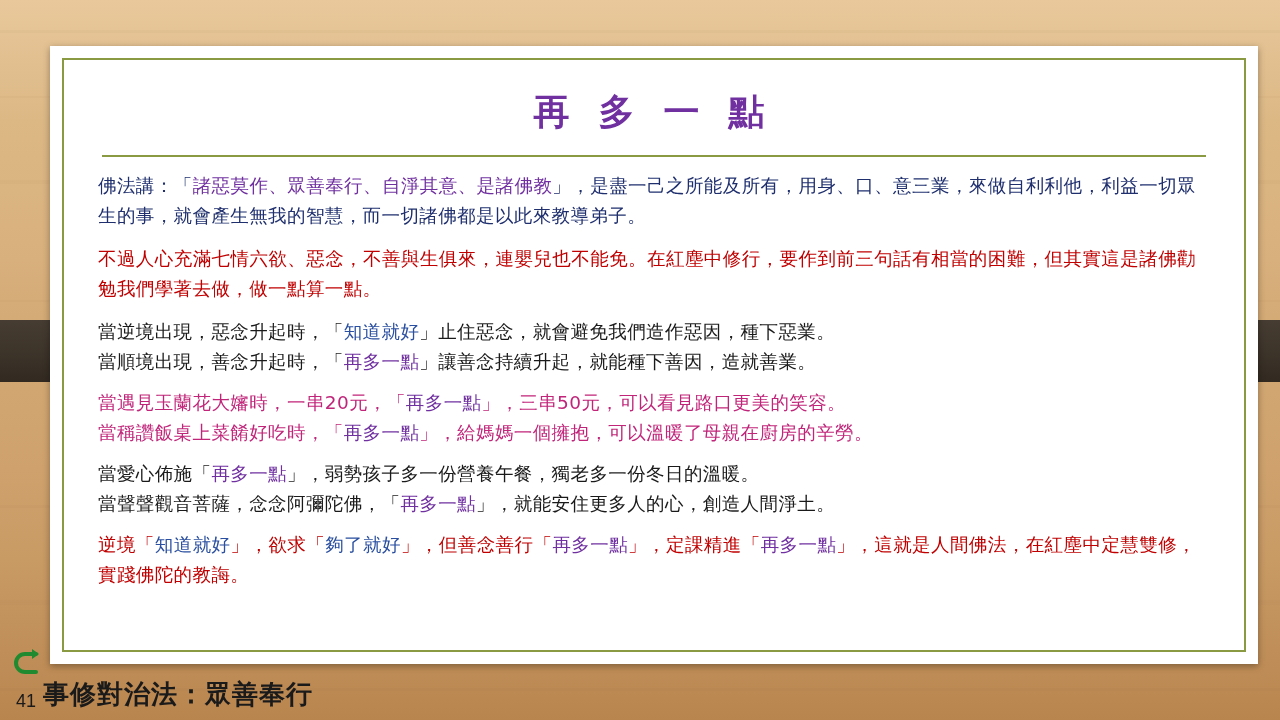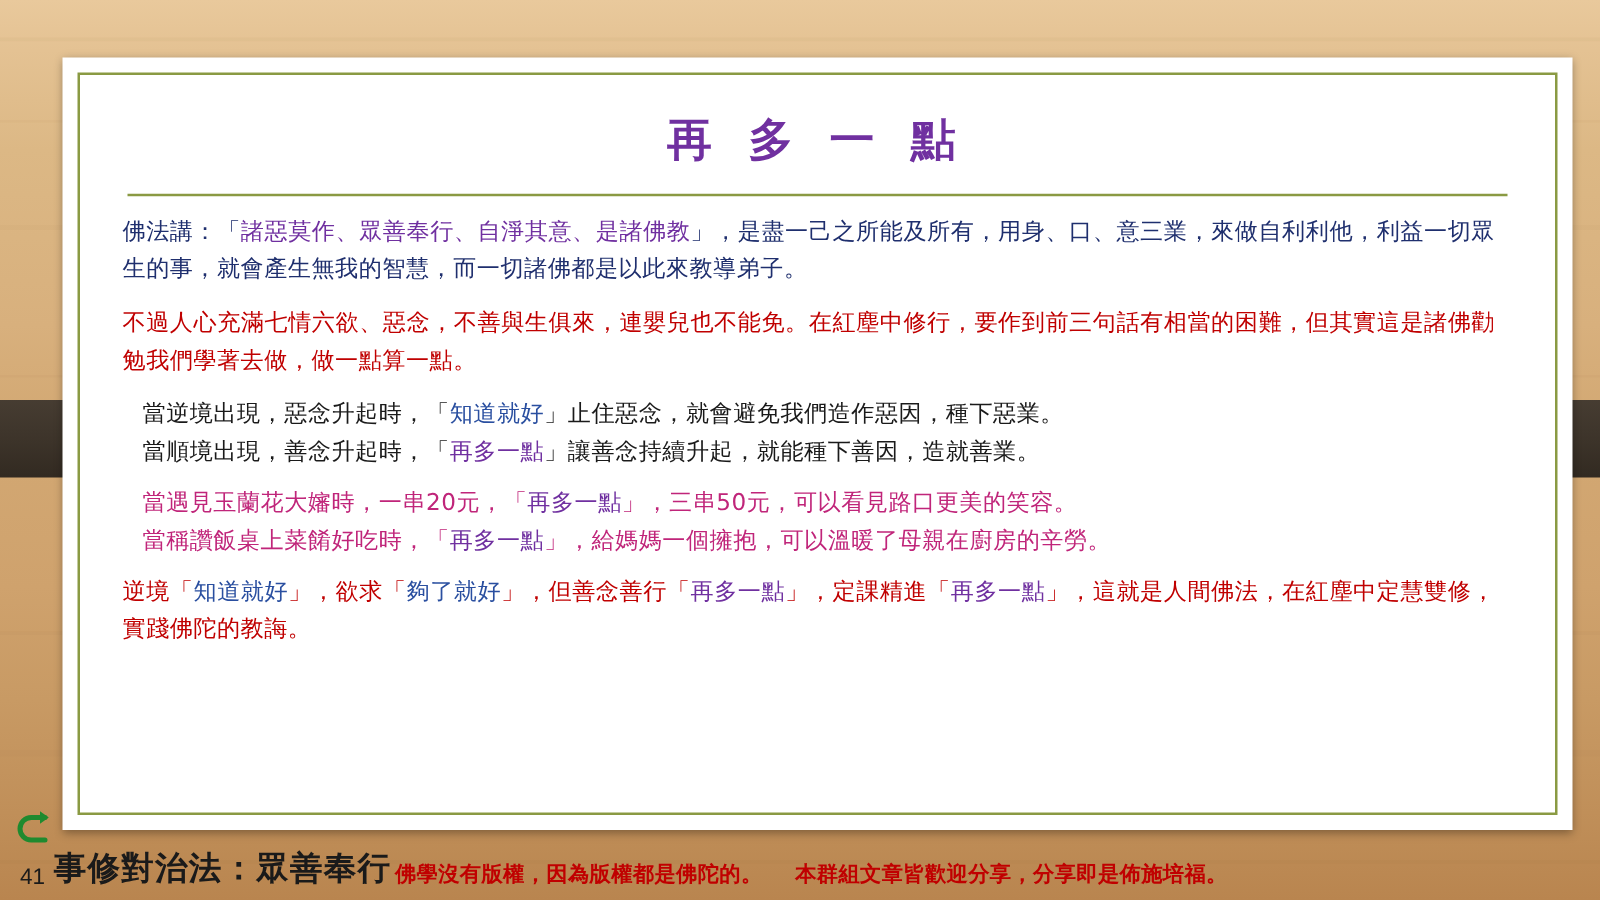--- a/index.html
+++ b/index.html
@@ -101,21 +101,21 @@
   }
   .para.tight { margin-bottom: 11px; }
 
   .navy    { color: #1f2f6e; }
   .red     { color: #c00000; }
   .black   { color: #1a1a1a; }
   .purple  { color: #7030a0; }
   .pink    { color: #c0257a; }
   .blue    { color: #2a4fa0; }
 
-  .line { display: block; margin-left: 16px; }
+  .line { display: block; }
 
   
   .footer-left {
     position: absolute;
     left: 43px;
     bottom: 8px;
     font-size: 26px;
     font-weight: bold;
     color: #1a1a1a;
     font-family: "DejaVu Sans", sans-serif;
@@ -183,33 +183,34 @@
         <p class="para tight">
           <span class="line"><span class="black">當逆境出現，惡念升起時，「</span><span class="blue">知道就好</span><span class="black">」止住惡念，就會避免我們造作惡因，種下惡業。</span></span>
           <span class="line"><span class="black">當順境出現，善念升起時，「</span><span class="purple">再多一點</span><span class="black">」讓善念持續升起，就能種下善因，造就善業。</span></span>
         </p>
 
         <p class="para tight">
           <span class="line"><span class="pink">當遇見玉蘭花大嬸時，一串20元，「</span><span class="purple">再多一點</span><span class="pink">」，三串50元，可以看見路口更美的笑容。</span></span>
           <span class="line"><span class="pink">當稱讚飯桌上菜餚好吃時，「</span><span class="purple">再多一點</span><span class="pink">」，給媽媽一個擁抱，可以溫暖了母親在廚房的辛勞。</span></span>
         </p>
 
+        <p class="para tight">
+          <span class="line"><span class="black">當愛心佈施「</span><span class="purple">再多一點</span><span class="black">」，弱勢孩子多一份營養午餐，獨老多一份冬日的溫暖。</span></span>
+          <span class="line"><span class="black">當聲聲觀音菩薩，念念阿彌陀佛，「</span><span class="purple">再多一點</span><span class="black">」，就能安住更多人的心，創造人間淨土。</span></span>
+        </p>
 
         <p class="para">
           <span class="red">逆境「</span><span class="blue">知道就好</span><span class="red">」，欲求「</span><span class="blue">夠了就好</span><span class="red">」，但善念善行「</span><span class="purple">再多一點</span><span class="red">」，定課精進「</span><span class="purple">再多一點</span><span class="red">」，這就是人間佛法，在紅塵中定慧雙修，實踐佛陀的教誨。</span>
         </p>
 
       </div>
     </div>
   </div>
 
   <svg class="loop-icon" viewBox="0 0 34 30">
     <path d="M24 6 H13 a9 9 0 0 0 0 18 H24" fill="none" stroke="#1f8a2f" stroke-width="4" stroke-linecap="round"></path>
     <path d="M20 1 L27 6 L20 11 Z" fill="#1f8a2f"></path>
   </svg>
 
   <div class="page-num">41</div>
   <div class="footer-left">事修對治法：眾善奉行</div>
-  <div class="footer-note">
-    <span>佛學沒有版權，因為版權都是佛陀的。</span><span class="gap"></span><span>本群組文章皆歡迎分享，分享即是佈施培福。</span>
-  </div>
 
 </div>
 
 </body></html>

